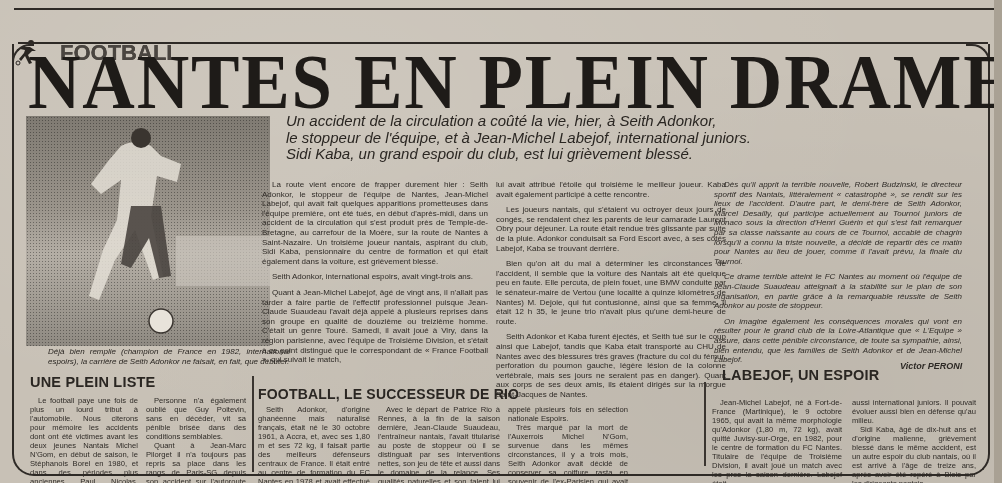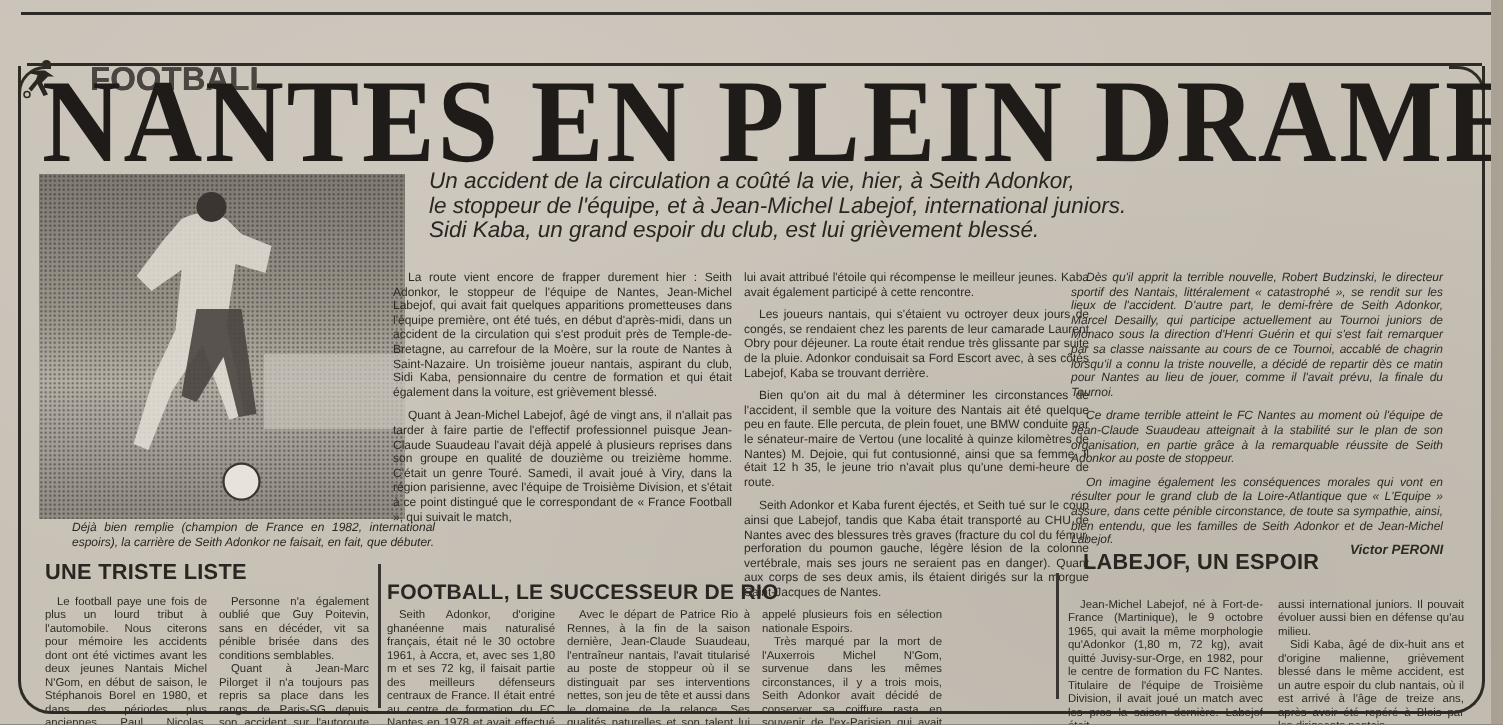--- a/index.html
+++ b/index.html
@@ -133,41 +133,42 @@
   <p class="caption">Déjà bien remplie (champion de France en 1982, international espoirs), la carrière de Seith Adonkor ne faisait, en fait, que débuter.</p>
 
   <div class="standfirst">
     <div>Un accident de la circulation a coûté la vie, hier, à Seith Adonkor,</div>
     <div>le stoppeur de l'équipe, et à Jean-Michel Labejof, international juniors.</div>
     <div>Sidi Kaba, un grand espoir du club, est lui grièvement blessé.</div>
   </div>
 
   <div class="col col1">
     <p>La route vient encore de frapper durement hier : Seith Adonkor, le stoppeur de l'équipe de Nantes, Jean-Michel Labejof, qui avait fait quelques apparitions prometteuses dans l'équipe première, ont été tués, en début d'après-midi, dans un accident de la circulation qui s'est produit près de Temple-de-Bretagne, au carrefour de la Moère, sur la route de Nantes à Saint-Nazaire. Un troisième joueur nantais, aspirant du club, Sidi Kaba, pensionnaire du centre de formation et qui était également dans la voiture, est grièvement blessé.</p>
+    <p>Seith Adonkor, international espoirs, avait vingt-trois ans.</p>
     <p>Quant à Jean-Michel Labejof, âgé de vingt ans, il n'allait pas tarder à faire partie de l'effectif professionnel puisque Jean-Claude Suaudeau l'avait déjà appelé à plusieurs reprises dans son groupe en qualité de douzième ou treizième homme. C'était un genre Touré. Samedi, il avait joué à Viry, dans la région parisienne, avec l'équipe de Troisième Division, et s'était à ce point distingué que le correspondant de « France Football », qui suivait le match,</p>
   </div>
 
   <div class="col col2">
-    <p style="text-indent:0">lui avait attribué l'étoile qui récompense le meilleur jeunes. Kaba avait également participé à cette rencontre.</p>
+    <p style="text-indent:0">lui avait attribué l'étoile qui troisième le meilleur joueur. Kaba avait également participé à cette rencontre.</p>
     <p>Les joueurs nantais, qui s'étaient vu octroyer deux jours de congés, se rendaient chez les parents de leur camarade Laurent Obry pour déjeuner. La route était rendue très glissante par suite de la pluie. Adonkor conduisait sa Ford Escort avec, à ses côtés Labejof, Kaba se trouvant derrière.</p>
     <p>Bien qu'on ait du mal à déterminer les circonstances de l'accident, il semble que la voiture des Nantais ait été quelque peu en faute. Elle percuta, de plein fouet, une BMW conduite par le sénateur-maire de Vertou (une localité à quinze kilomètres de Nantes) M. Dejoie, qui fut contusionné, ainsi que sa femme. Il était 12 h 35, le jeune trio n'avait plus qu'une demi-heure de route.</p>
     <p>Seith Adonkor et Kaba furent éjectés, et Seith tué sur le coup ainsi que Labejof, tandis que Kaba était transporté au CHU de Nantes avec des blessures très graves (fracture du col du fémur, perforation du poumon gauche, légère lésion de la colonne vertébrale, mais ses jours ne seraient pas en danger). Quant aux corps de ses deux amis, ils étaient dirigés sur la morgue Saint-Jacques de Nantes.</p>
   </div>
 
   <div class="col col3">
     <p>Dès qu'il apprit la terrible nouvelle, Robert Budzinski, le directeur sportif des Nantais, littéralement « catastrophé », se rendit sur les lieux de l'accident. D'autre part, le demi-frère de Seith Adonkor, Marcel Desailly, qui participe actuellement au Tournoi juniors de Monaco sous la direction d'Henri Guérin et qui s'est fait remarquer par sa classe naissante au cours de ce Tournoi, accablé de chagrin lorsqu'il a connu la triste nouvelle, a décidé de repartir dès ce matin pour Nantes au lieu de jouer, comme il l'avait prévu, la finale du Tournoi.</p>
     <p>Ce drame terrible atteint le FC Nantes au moment où l'équipe de Jean-Claude Suaudeau atteignait à la stabilité sur le plan de son organisation, en partie grâce à la remarquable réussite de Seith Adonkor au poste de stoppeur.</p>
     <p>On imagine également les conséquences morales qui vont en résulter pour le grand club de la Loire-Atlantique que « L'Equipe » assure, dans cette pénible circonstance, de toute sa sympathie, ainsi, bien entendu, que les familles de Seith Adonkor et de Jean-Michel Labejof.</p>
   </div>
   <div class="byline">Victor PERONI</div>
 
   <div class="vdivider vd1"></div>
   <div class="vdivider vd2"></div>
 
-  <h2 class="subhead sub1">UNE TRISTE LISTE</h2>
+  <h2 class="subhead sub1">UNE PLEIN LISTE</h2>
   <div class="small-col s1a">
     <p>Le football paye une fois de plus un lourd tribut à l'automobile. Nous citerons pour mémoire les accidents dont ont été victimes avant les deux jeunes Nantais Michel N'Gom, en début de saison, le Stéphanois Borel en 1980, et dans des périodes plus anciennes Paul Nicolas, sélectionneur de l'équipe de France, Francis Meano et Abencra.</p>
   </div>
   <div class="small-col s1b">
     <p>Personne n'a également oublié que Guy Poitevin, sans en décéder, vit sa pénible brisée dans des conditions semblables.</p>
     <p>Quant à Jean-Marc Pilorget il n'a toujours pas repris sa place dans les rangs de Paris-SG depuis son accident sur l'autoroute du Sud voilà bientôt un an. Et cette très triste liste n'est pas exhaustive.</p>
   </div>
 
   <h2 class="subhead sub2">FOOTBALL, LE SUCCESSEUR DE RIO</h2>
   <div class="small-col s2a">

